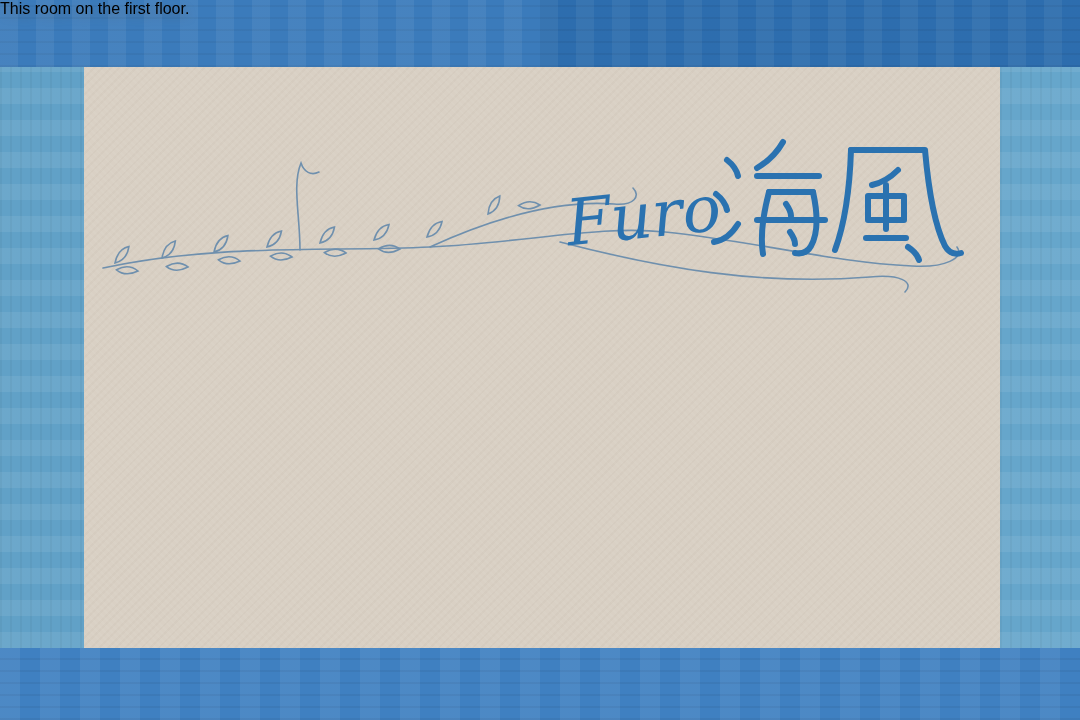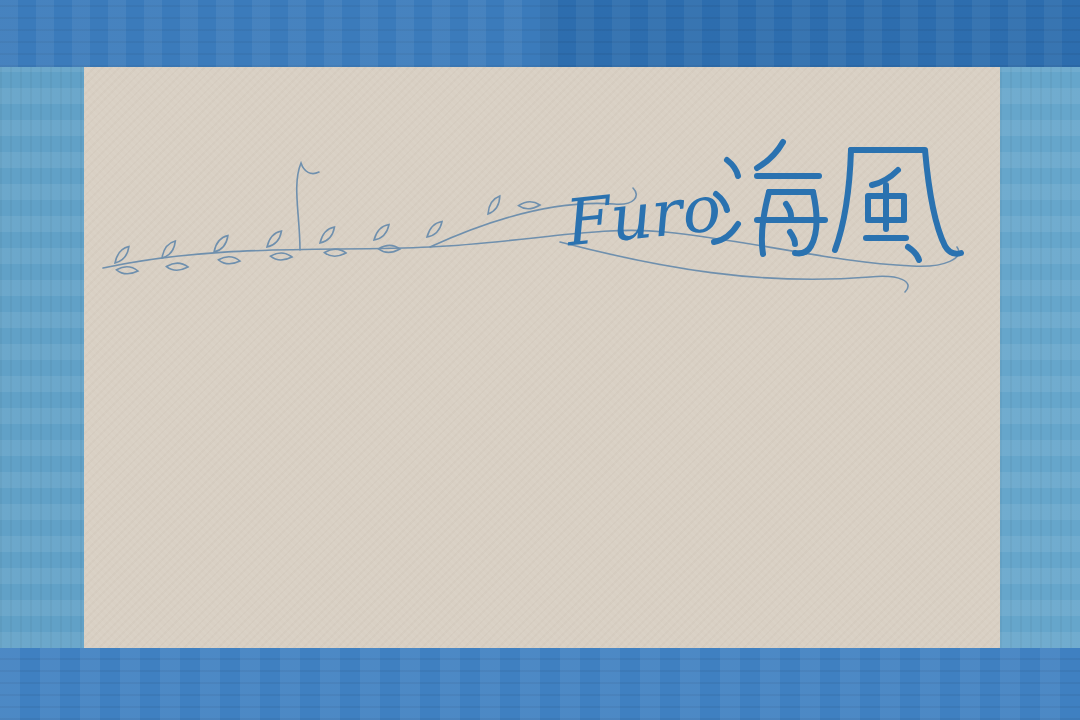--- a/index.html
+++ b/index.html
@@ -266,14 +266,25 @@
           <rect x="322" y="516" width="30" height="33" fill="#c0955a" stroke="#8a6b3f" stroke-width="1">
           <ellipse cx="338" cy="532" rx="9" ry="12" fill="#322e2a">
         </ellipse></rect></g>
         <rect x="297" y="527" width="25" height="38" rx="4" fill="#c9ded7" stroke="#86988f" stroke-width="1.5">
         <rect x="319" y="549" width="28" height="40" rx="4" fill="#ecece8" stroke="#b7b7b1" stroke-width="1.5">
         <line x1="293" y1="517" x2="293" y2="589" stroke="#53463a" stroke-width="1.5">
       </line></rect></rect></rect></rect></g>
     </polygon></line></rect></path></path></rect></path></g>
 
     
+    <g class="banner-shadow">
+      <polygon points="36,34 122,44 122,112 36,122 72,78" fill="#eceeec" stroke="#8a8a86" stroke-width="2.5" stroke-linejoin="round">
+      <polygon points="638,60 738,72 702,99 740,130 634,115" fill="#eceeec" stroke="#8a8a86" stroke-width="2.5" stroke-linejoin="round">
+      <polygon points="628,106 668,132 636,130" fill="#e0e0dd" stroke="#8a8a86" stroke-width="2" stroke-linejoin="round">
+      <g>
+        <polygon points="114,36 640,30 636,108 118,114" fill="#fafaf8">
+        <polygon points="114,36 640,30 638,66 116,73" fill="#d5e5f3">
+        <polygon points="114,36 640,30 636,108 118,114" fill="none" stroke="#8a8a86" stroke-width="2.5" stroke-linejoin="round">
+      </polygon></polygon></polygon></g>
+      <text x="376" y="86" text-anchor="middle" transform="rotate(-0.6 376 86)" font-family="Liberation Sans, sans-serif" font-size="40" font-weight="bold" font-style="italic" fill="#2272ae">This room on the first floor.</text>
+    </polygon></polygon></polygon></g>
   
 </div>
 
 </body></html>

